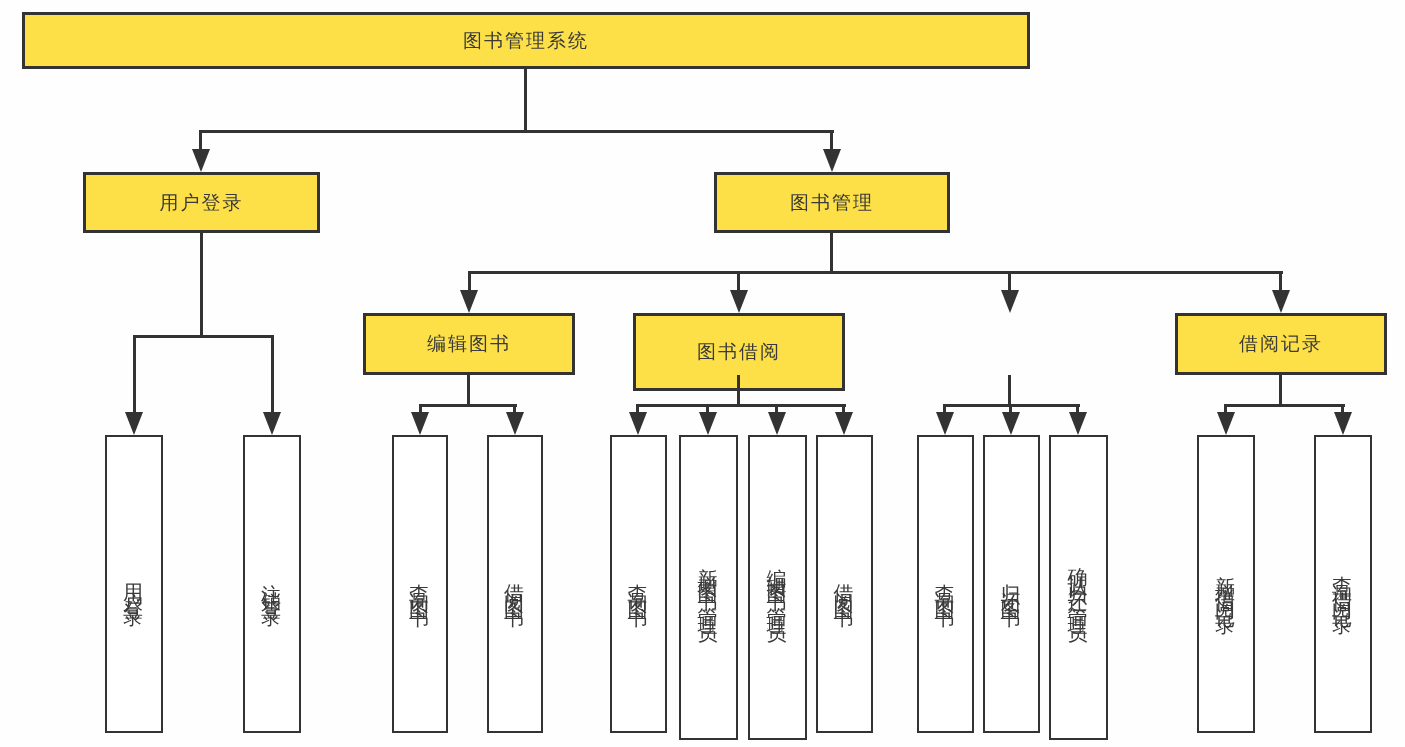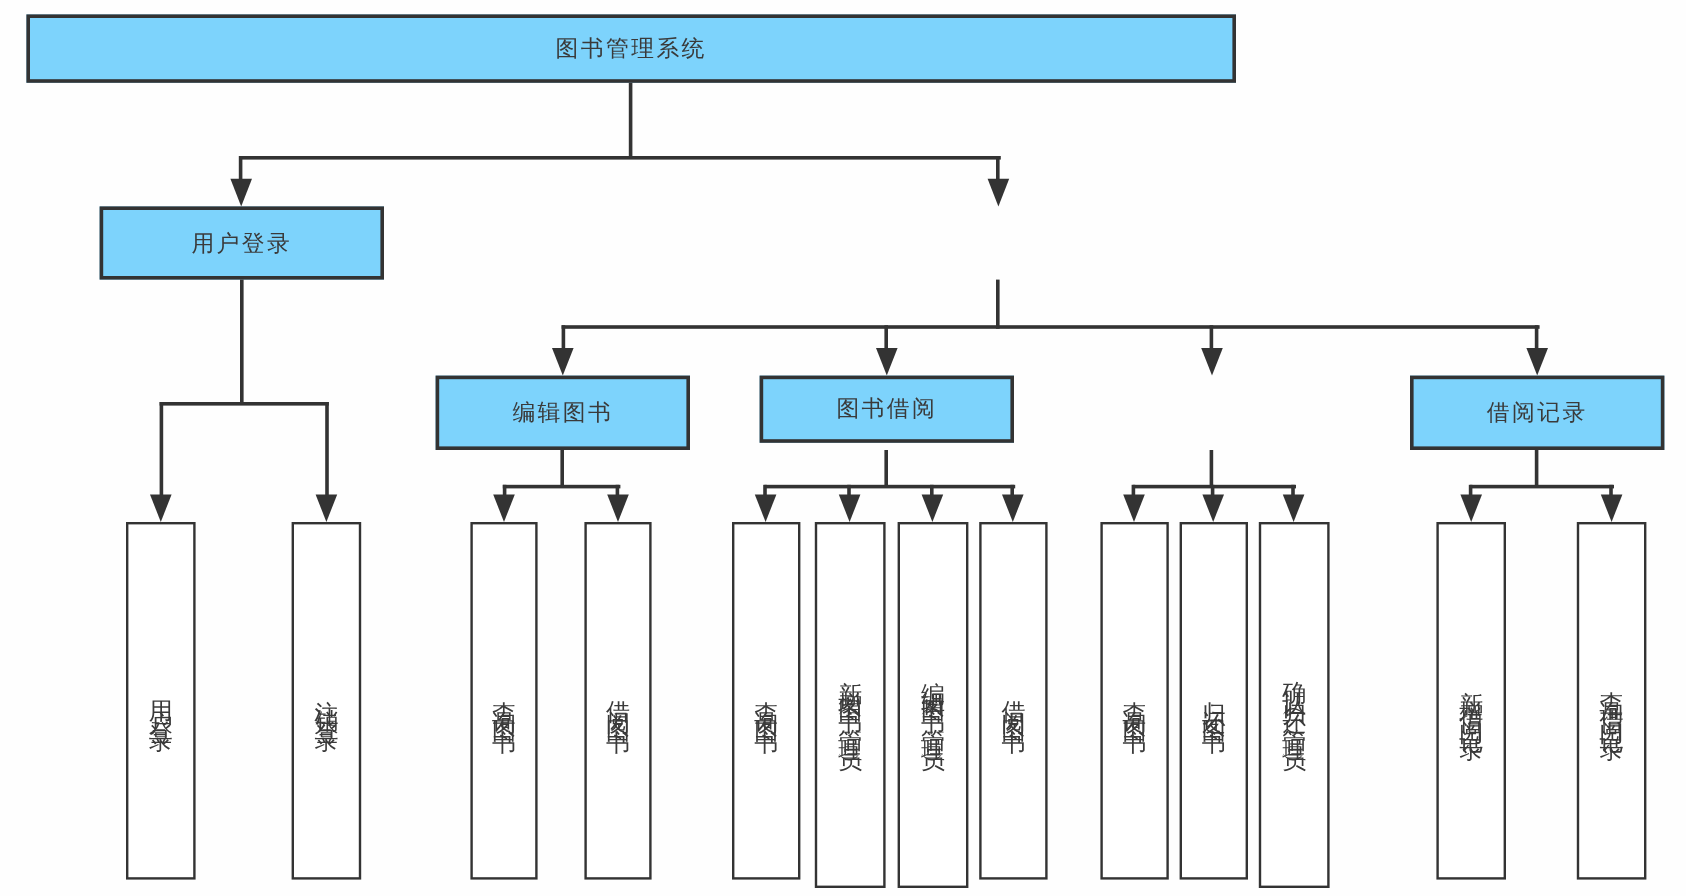--- a/index.html
+++ b/index.html
@@ -1,21 +1,21 @@
 <!DOCTYPE html>
 <html><head>
 <meta charset="utf-8">
 <style>
   html,body{margin:0;padding:0;background:#ffffff;}
   #canvas{
     position:relative;width:1405px;height:747px;background:#fefefe;
     font-family:"Liberation Sans","DejaVu Sans",sans-serif;overflow:hidden;
   }
   .box{
-    position:absolute;background:#7dd3fc;border:3px solid #333333;
+    position:absolute;background:#fde047;border:3px solid #333333;
     display:flex;align-items:center;justify-content:center;
     font-size:19px;letter-spacing:2px;color:#3a3a3a;box-sizing:border-box;
   }
   .leaf{
     position:absolute;background:#ffffff;border:2.5px solid #333333;
     display:flex;align-items:center;justify-content:center;
     writing-mode:vertical-rl;text-orientation:mixed;
     font-size:20px;letter-spacing:8px;color:#3a3a3a;box-sizing:border-box;
   }
   .vline{position:absolute;width:3px;background:#333333;}
@@ -38,41 +38,42 @@
   <div class="box" style="left:22px;top:12px;width:1008px;height:57px;">图书管理系统</div>
 
   <div class="vline" style="left:524px;top:69px;height:62px;"></div>
   <div class="hline" style="left:200px;top:130px;width:634px;"></div>
   <div class="vline" style="left:199px;top:130px;height:22px;"></div>
   <div class="ahead" style="left:192px;top:149px;"></div>
   <div class="vline" style="left:830px;top:130px;height:22px;"></div>
   <div class="ahead" style="left:823px;top:149px;"></div>
 
   <div class="box" style="left:83px;top:172px;width:237px;height:61px;">用户登录</div>
+  <div class="box" style="left:714px;top:172px;width:236px;height:61px;">图书管理</div>
 
   <div class="vline" style="left:200px;top:233px;height:104px;"></div>
   <div class="hline" style="left:133px;top:335px;width:141px;"></div>
   <div class="vline" style="left:133px;top:335px;height:80px;"></div>
   <div class="ahead" style="left:125px;top:412px;"></div>
   <div class="vline" style="left:271px;top:335px;height:80px;"></div>
   <div class="ahead" style="left:263px;top:412px;"></div>
 
   <div class="vline" style="left:830px;top:233px;height:41px;"></div>
   <div class="hline" style="left:468px;top:271px;width:815px;"></div>
   <div class="vline" style="left:468px;top:271px;height:22px;"></div>
   <div class="ahead" style="left:460px;top:290px;"></div>
   <div class="vline" style="left:737px;top:271px;height:22px;"></div>
   <div class="ahead" style="left:730px;top:290px;"></div>
   <div class="vline" style="left:1008px;top:271px;height:22px;"></div>
   <div class="ahead" style="left:1001px;top:290px;"></div>
   <div class="vline" style="left:1279px;top:271px;height:22px;"></div>
   <div class="ahead" style="left:1272px;top:290px;"></div>
 
   <div class="box" style="left:363px;top:313px;width:212px;height:62px;">编辑图书</div>
-  <div class="box" style="left:633px;top:313px;width:212px;height:56px;">图书借阅</div>
+  <div class="box" style="left:633px;top:313px;width:212px;height:78px;">图书借阅</div>
   <div class="box" style="left:1175px;top:313px;width:212px;height:62px;">借阅记录</div>
 
   <div class="vline" style="left:467px;top:375px;height:31px;"></div>
   <div class="hline" style="left:419px;top:404px;width:98px;"></div>
   <div class="vline" style="left:419px;top:404px;height:12px;"></div>
   <div class="ahead" style="left:411px;top:412px;"></div>
   <div class="vline" style="left:513px;top:404px;height:12px;"></div>
   <div class="ahead" style="left:506px;top:412px;"></div>
 
   <div class="vline" style="left:737px;top:375px;height:31px;"></div>

